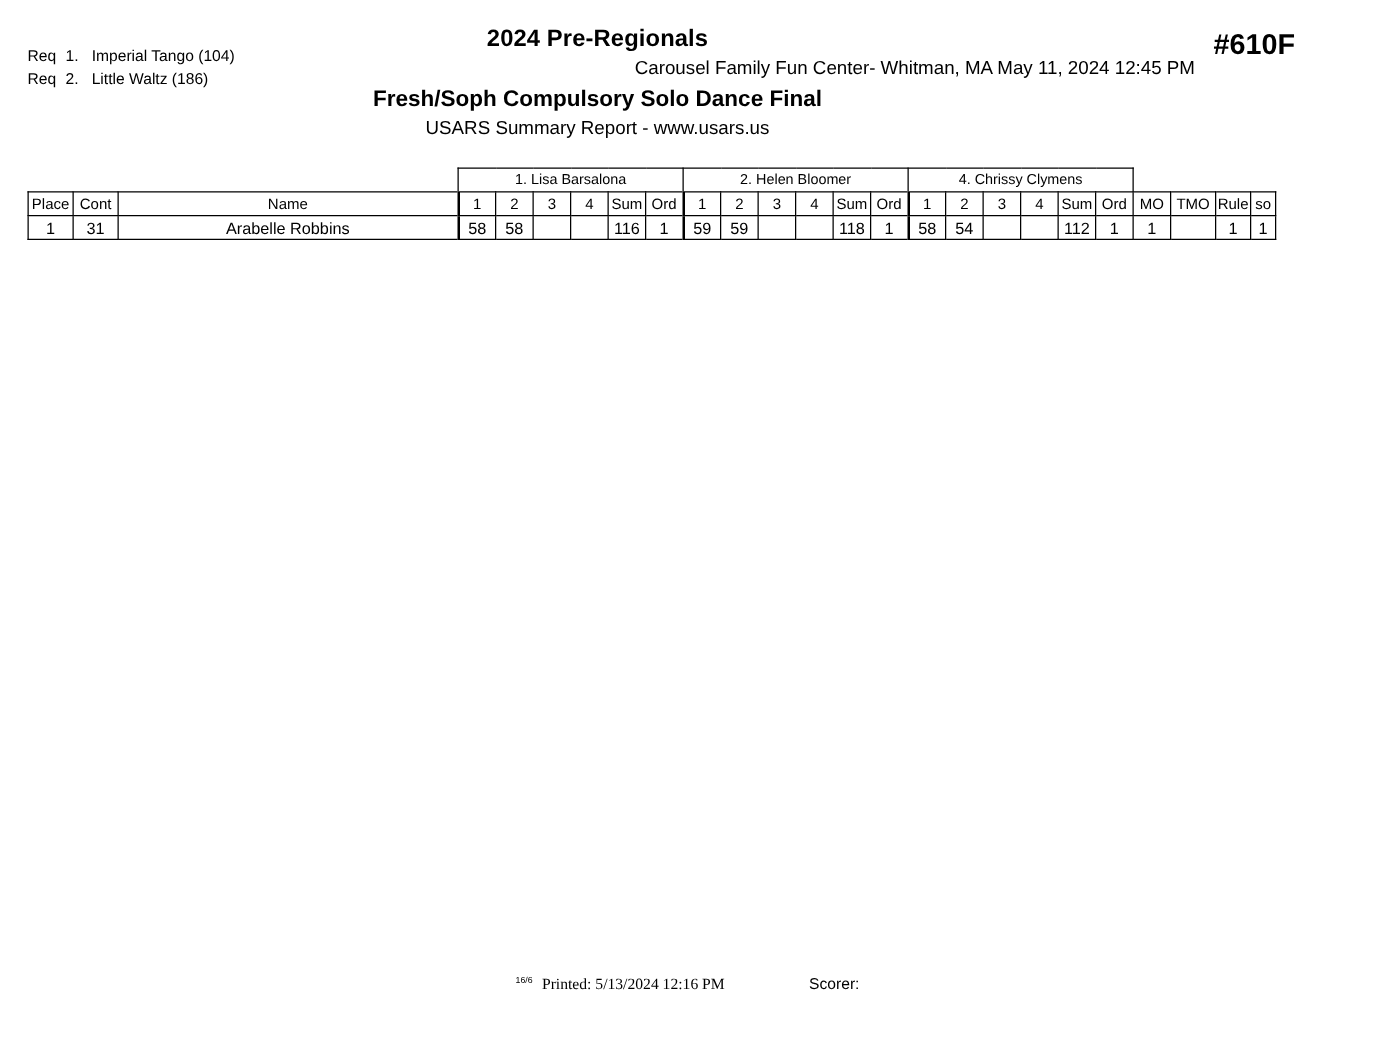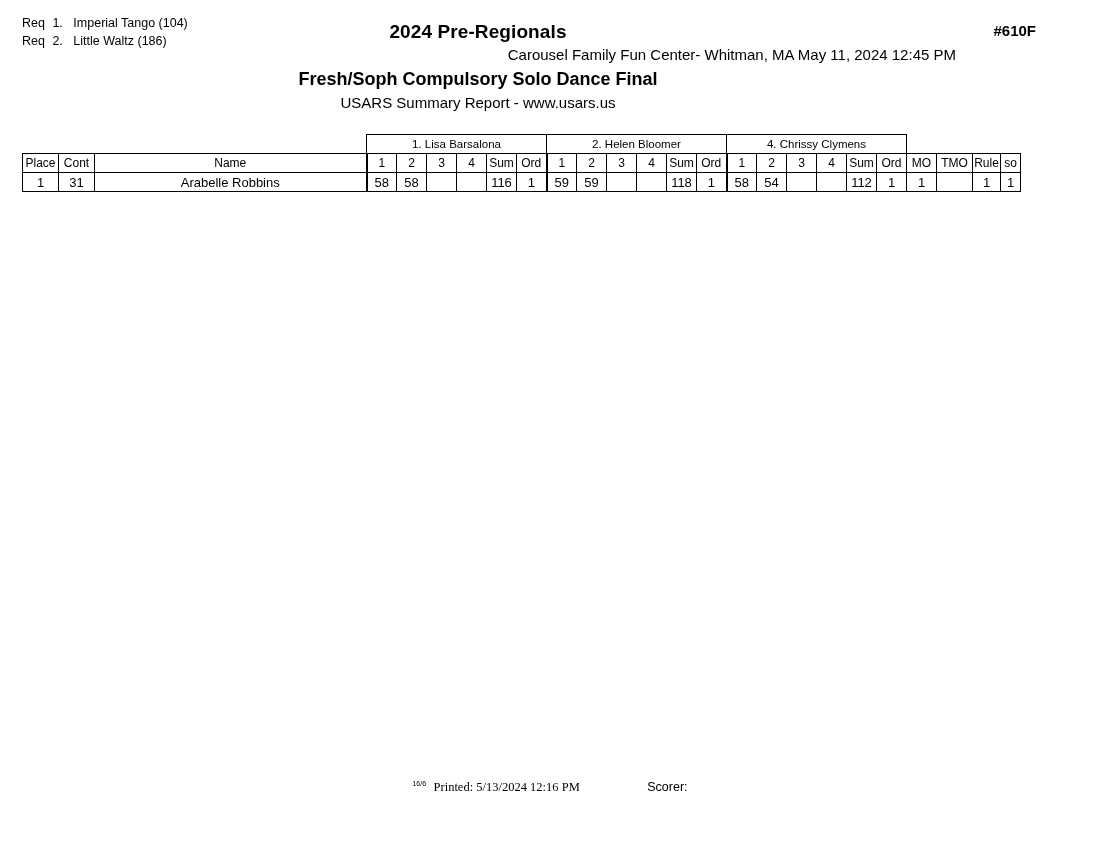--- a/index.html
+++ b/index.html
@@ -13,21 +13,21 @@
     font-family: "Liberation Sans", sans-serif;
     color: #000000;
     position: relative;
     overflow: hidden;
   }
 
   
   .req-block {
     position: absolute;
     left: 22px;
-    top: 14px;
+    top: 36px;
     font-size: 12.5px;
     line-height: 18px;
     white-space: nowrap;
   }
   .req-line { display: block; }
   .req-label { display: inline-block; }
   .req-num { display: inline-block; margin-left: 4px; }
   .req-text { display: inline-block; margin-left: 7px; }
 
   
@@ -58,21 +58,21 @@
   .report-line {
     font-size: 15px;
     line-height: 22px;
     margin-top: 1px;
   }
 
   .event-code {
     position: absolute;
     right: 64px;
     top: 22px;
-    font-size: 15px;
+    font-size: 23px;
     font-weight: bold;
   }
 
   
   .sheet {
     position: absolute;
     left: 22px;
     top: 134px;
   }
   table.results {

